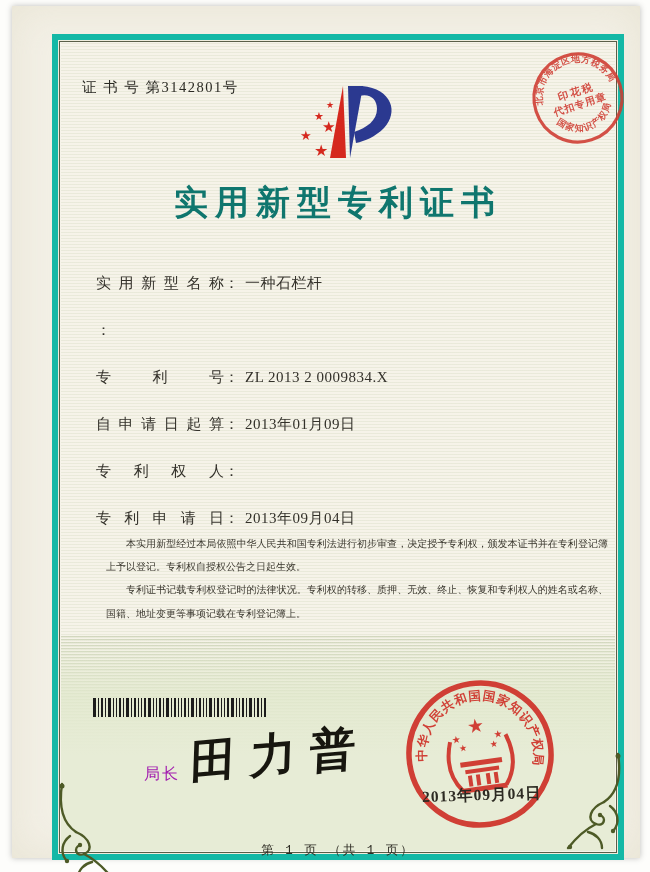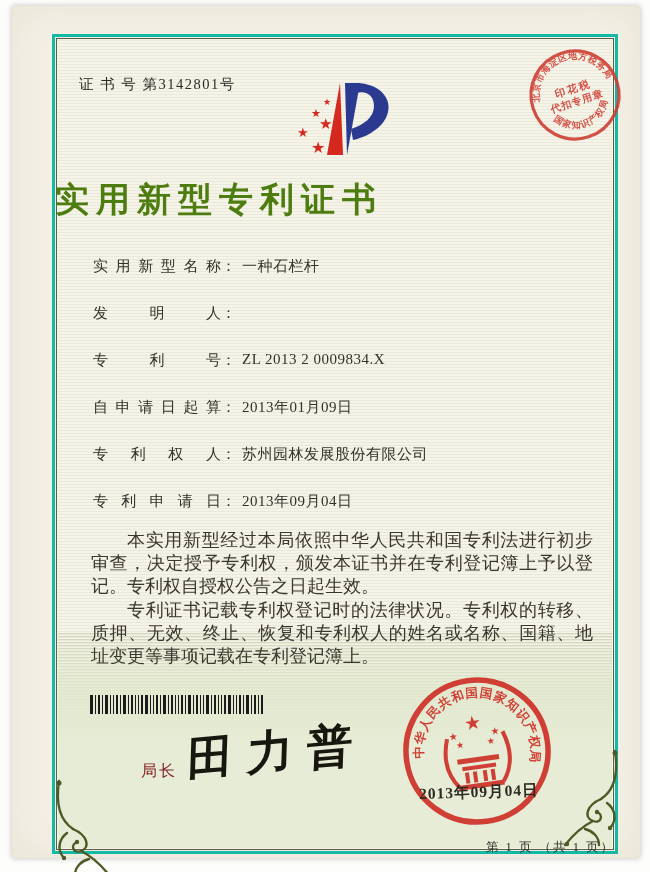--- a/index.html
+++ b/index.html
@@ -1,50 +1,50 @@
 <!DOCTYPE html>
 <html><head>
 <meta charset="utf-8">
 <style>
   html,body{margin:0;padding:0;background:#ffffff;}
   #page{position:relative;width:650px;height:872px;background:#fdfdfb;overflow:hidden;
         font-family:"Liberation Serif","DejaVu Serif",serif;}
   #paper{position:absolute;left:12px;top:6px;width:628px;height:852px;
          background:#f3f0e6;box-shadow:0 0 6px rgba(0,0,0,0.25), inset 0 0 40px rgba(225,220,200,0.6);}
   #frame{position:absolute;left:40px;top:28px;width:560px;height:814px;
-         border:3px solid #14b8a6;
+         border:6px solid #14b8a6;
          box-shadow:inset 0 0 0 1px #efeddd, inset 0 0 0 2px #5a5f48;
          background:#f6f3e9;}
   .stripes{position:absolute;left:3px;top:3px;right:3px;bottom:3px;pointer-events:none;
            background-image:repeating-linear-gradient(to bottom, rgba(150,170,118,0.13) 0 1px, transparent 1px 3px);}
   #greenband{position:absolute;left:3px;right:3px;bottom:3px;height:215px;pointer-events:none;
              background:linear-gradient(to bottom, rgba(226,233,206,0) 0, rgba(226,233,206,0.85) 60px, #e7ecd6 120px),
              repeating-linear-gradient(to bottom, rgba(128,152,92,0.30) 0 1px, transparent 1px 3px);}
   .abs{position:absolute;}
   #cert-no{left:24px;top:38px;font-size:14.5px;letter-spacing:1.5px;color:#2b2a24;}
-  #title{left:0;top:140px;width:100%;text-align:left;font-size:34px;font-weight:700;
-         letter-spacing:7px;color:#4d7c0f;}
+  #title{left:0;top:140px;width:100%;text-align:center;font-size:34px;font-weight:700;
+         letter-spacing:7px;color:#0f766e;}
   #fields{left:38px;top:220px;width:470px;color:#33312a;font-size:15px;}
-  .frow{height:47px;display:flex;align-items:flex-start;white-space:nowrap;}
+  .frow{height:47px;display:flex;align-items:center;white-space:nowrap;}
   .flabel{display:inline-block;width:128px;text-align:justify;text-align-last:justify;}
   .fcolon{display:inline-block;margin-right:6px;}
   .fvalue{display:inline-block;letter-spacing:0.5px;}
-  #bodytext{left:36px;top:492px;width:502px;font-size:18px;line-height:23.2px;
+  #bodytext{left:48px;top:492px;width:502px;font-size:10px;line-height:23.2px;
             color:#3a372e;text-align:justify;}
   #bodytext p{margin:0;text-indent:2em;}
   #barcode{left:35px;top:658px;}
-  #sig-label{left:86px;top:724px;font-size:16px;color:#7f1d1d;letter-spacing:2px;}
+  #sig-label{left:86px;top:724px;font-size:16px;color:#a21caf;letter-spacing:2px;}
   #sig-name{left:132px;top:684px;font-size:46px;font-weight:700;color:#17160f;
             letter-spacing:14px;transform:rotate(-5deg) skewX(-7deg);
             font-family:"Liberation Serif",serif;}
   #office-seal{left:344px;top:636px;width:156px;height:156px;transform:rotate(-8deg);opacity:0.92;}
   #seal-date{left:364px;top:745px;font-size:15.5px;font-weight:700;color:#2c2a22;
              letter-spacing:1px;transform:rotate(-2deg);}
   #tax-seal{left:472px;top:10px;width:96px;height:96px;transform:rotate(-18deg);opacity:0.88;}
-  #footer{left:0;top:802px;width:100%;text-align:right;font-size:12.5px;color:#2e2c24;letter-spacing:2px;}
+  #footer{left:0;top:802px;width:100%;text-align:center;font-size:12.5px;color:#2e2c24;letter-spacing:2px;font-family:Liberation Mono, monospace;}
   .flourish{pointer-events:none;}
   #flourish-left{left:-6px;top:742px;transform:scaleX(-1);}
   #flourish-right{left:508px;top:712px;}
   #logo{left:212px;top:32px;}
 </style>
 </head>
 <body>
 
 <div id="page">
   <div id="paper">
@@ -67,37 +67,35 @@
 
       <div class="abs" id="title">实用新型专利证书</div>
 
       <div class="abs" id="fields">
         <div class="frow">
           <span class="flabel">实用新型名称</span>
             <span class="fcolon">：</span>
             <span class="fvalue">一种石栏杆</span>
         </div>
         <div class="frow">
-          <span class="flabel">发明人</span>
             <span class="fcolon">：</span>
         </div>
         <div class="frow">
           <span class="flabel">专利号</span>
             <span class="fcolon">：</span>
             <span class="fvalue">ZL 2013 2 0009834.X</span>
         </div>
         <div class="frow">
           <span class="flabel">自申请日起算</span>
             <span class="fcolon">：</span>
             <span class="fvalue">2013年01月09日</span>
         </div>
         <div class="frow">
           <span class="flabel">专利权人</span>
             <span class="fcolon">：</span>
-            <span class="fvalue">苏州园林发展股份有限公司</span>
         </div>
         <div class="frow">
           <span class="flabel">专利申请日</span>
             <span class="fcolon">：</span>
             <span class="fvalue">2013年09月04日</span>
         </div>
       </div>
 
       <div class="abs" id="bodytext">
         <p>本实用新型经过本局依照中华人民共和国专利法进行初步审查，决定授予专利权，颁发本证书并在专利登记簿上予以登记。专利权自授权公告之日起生效。</p>

